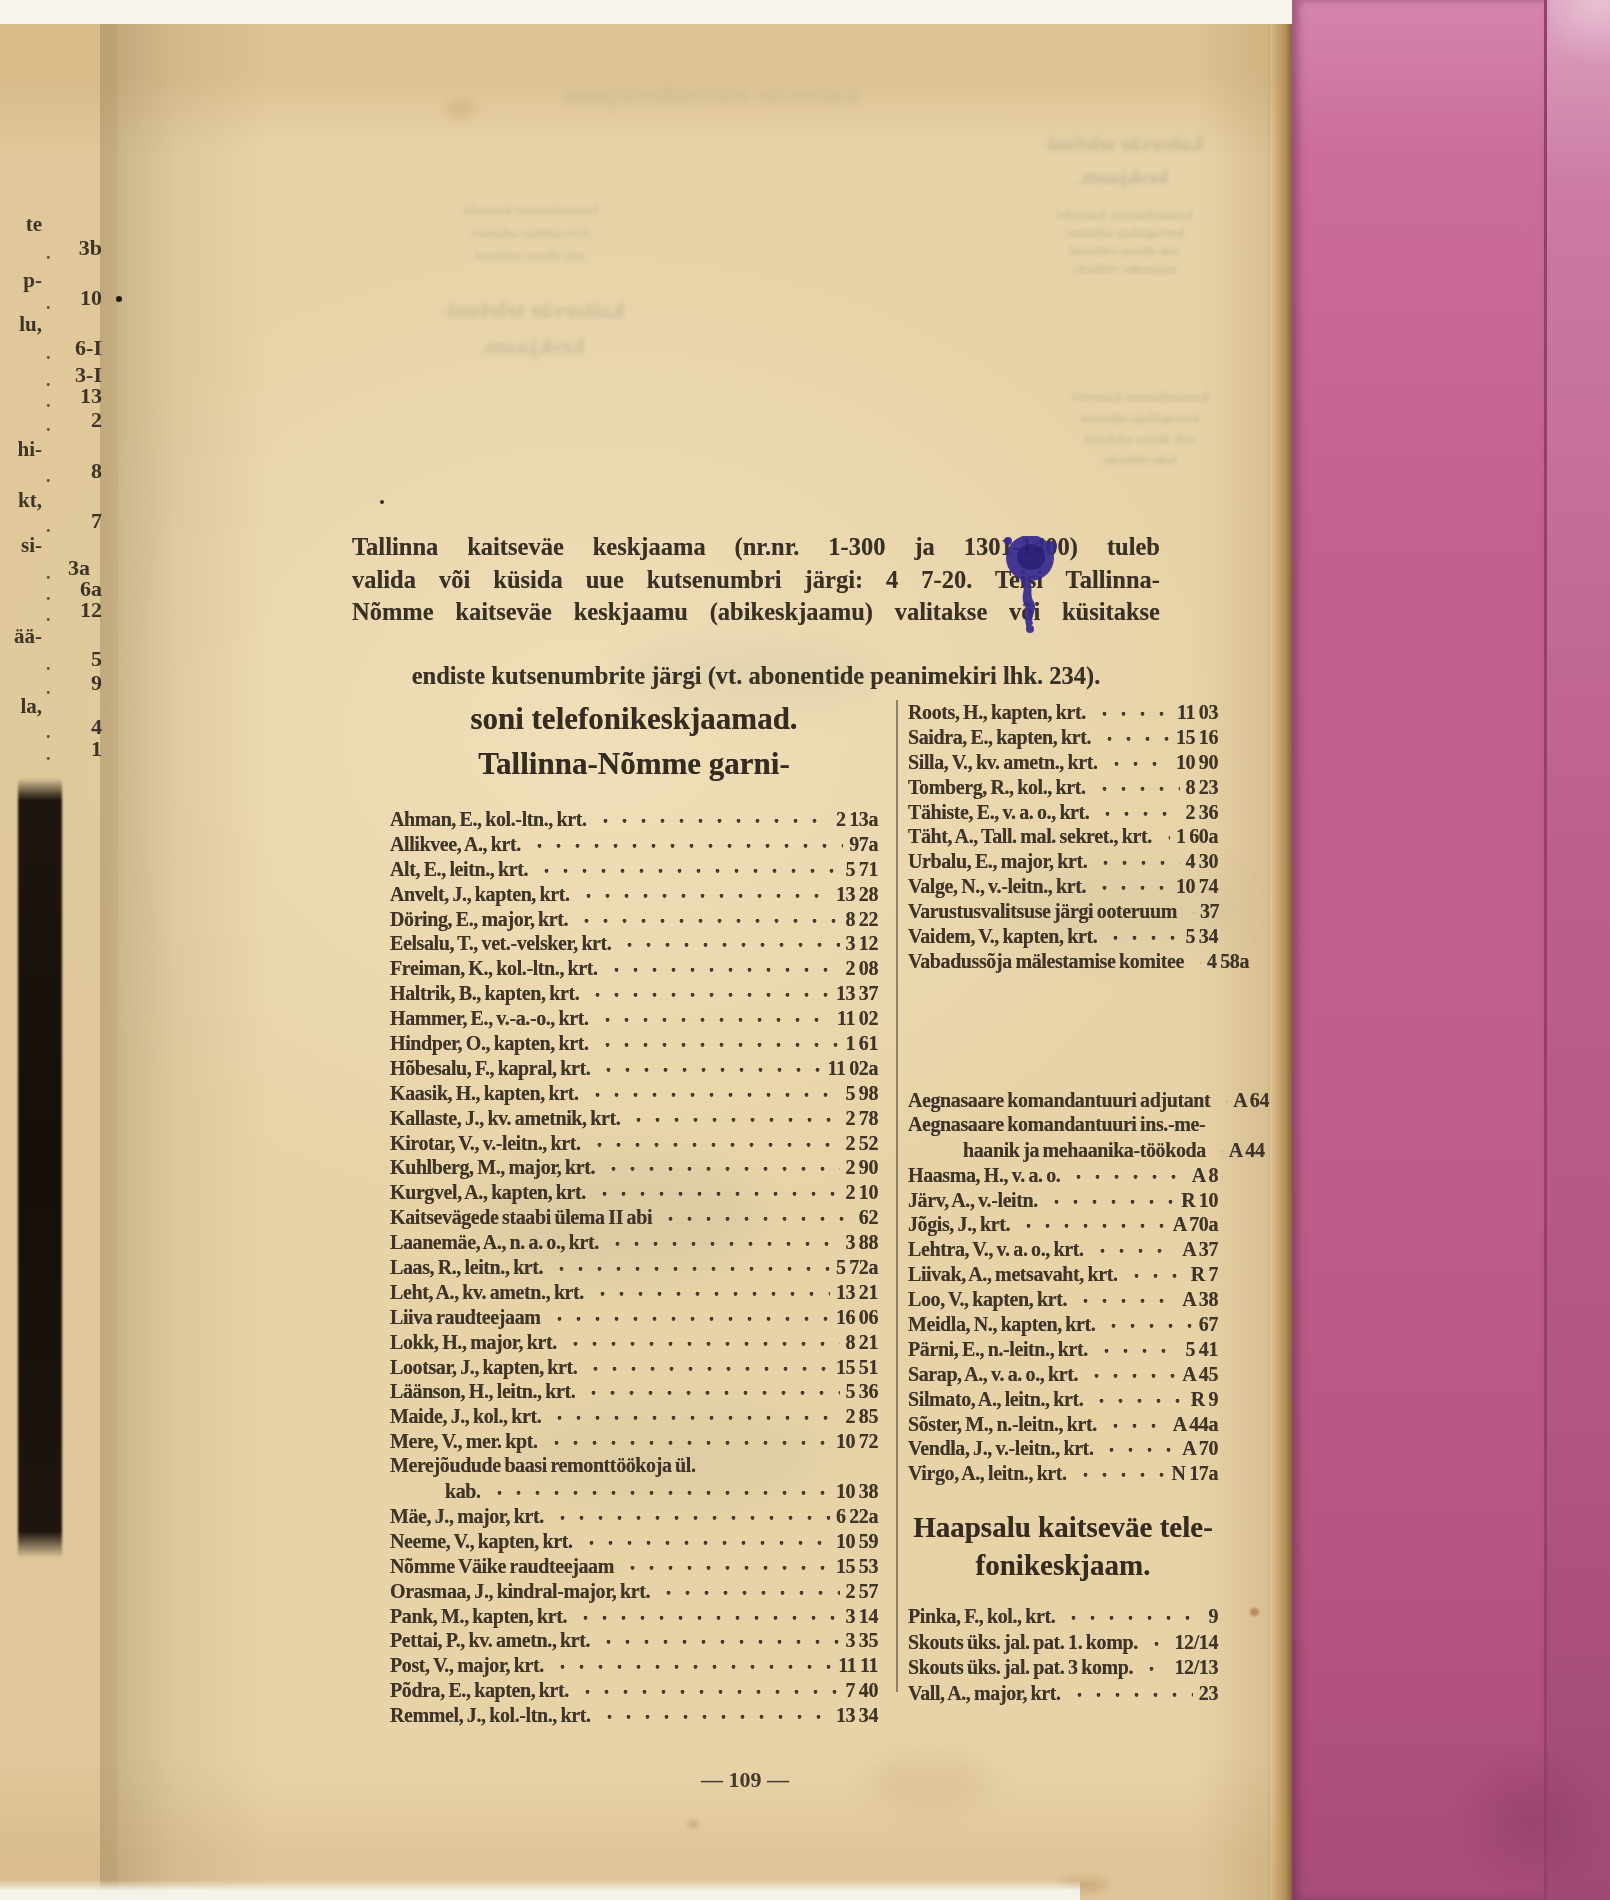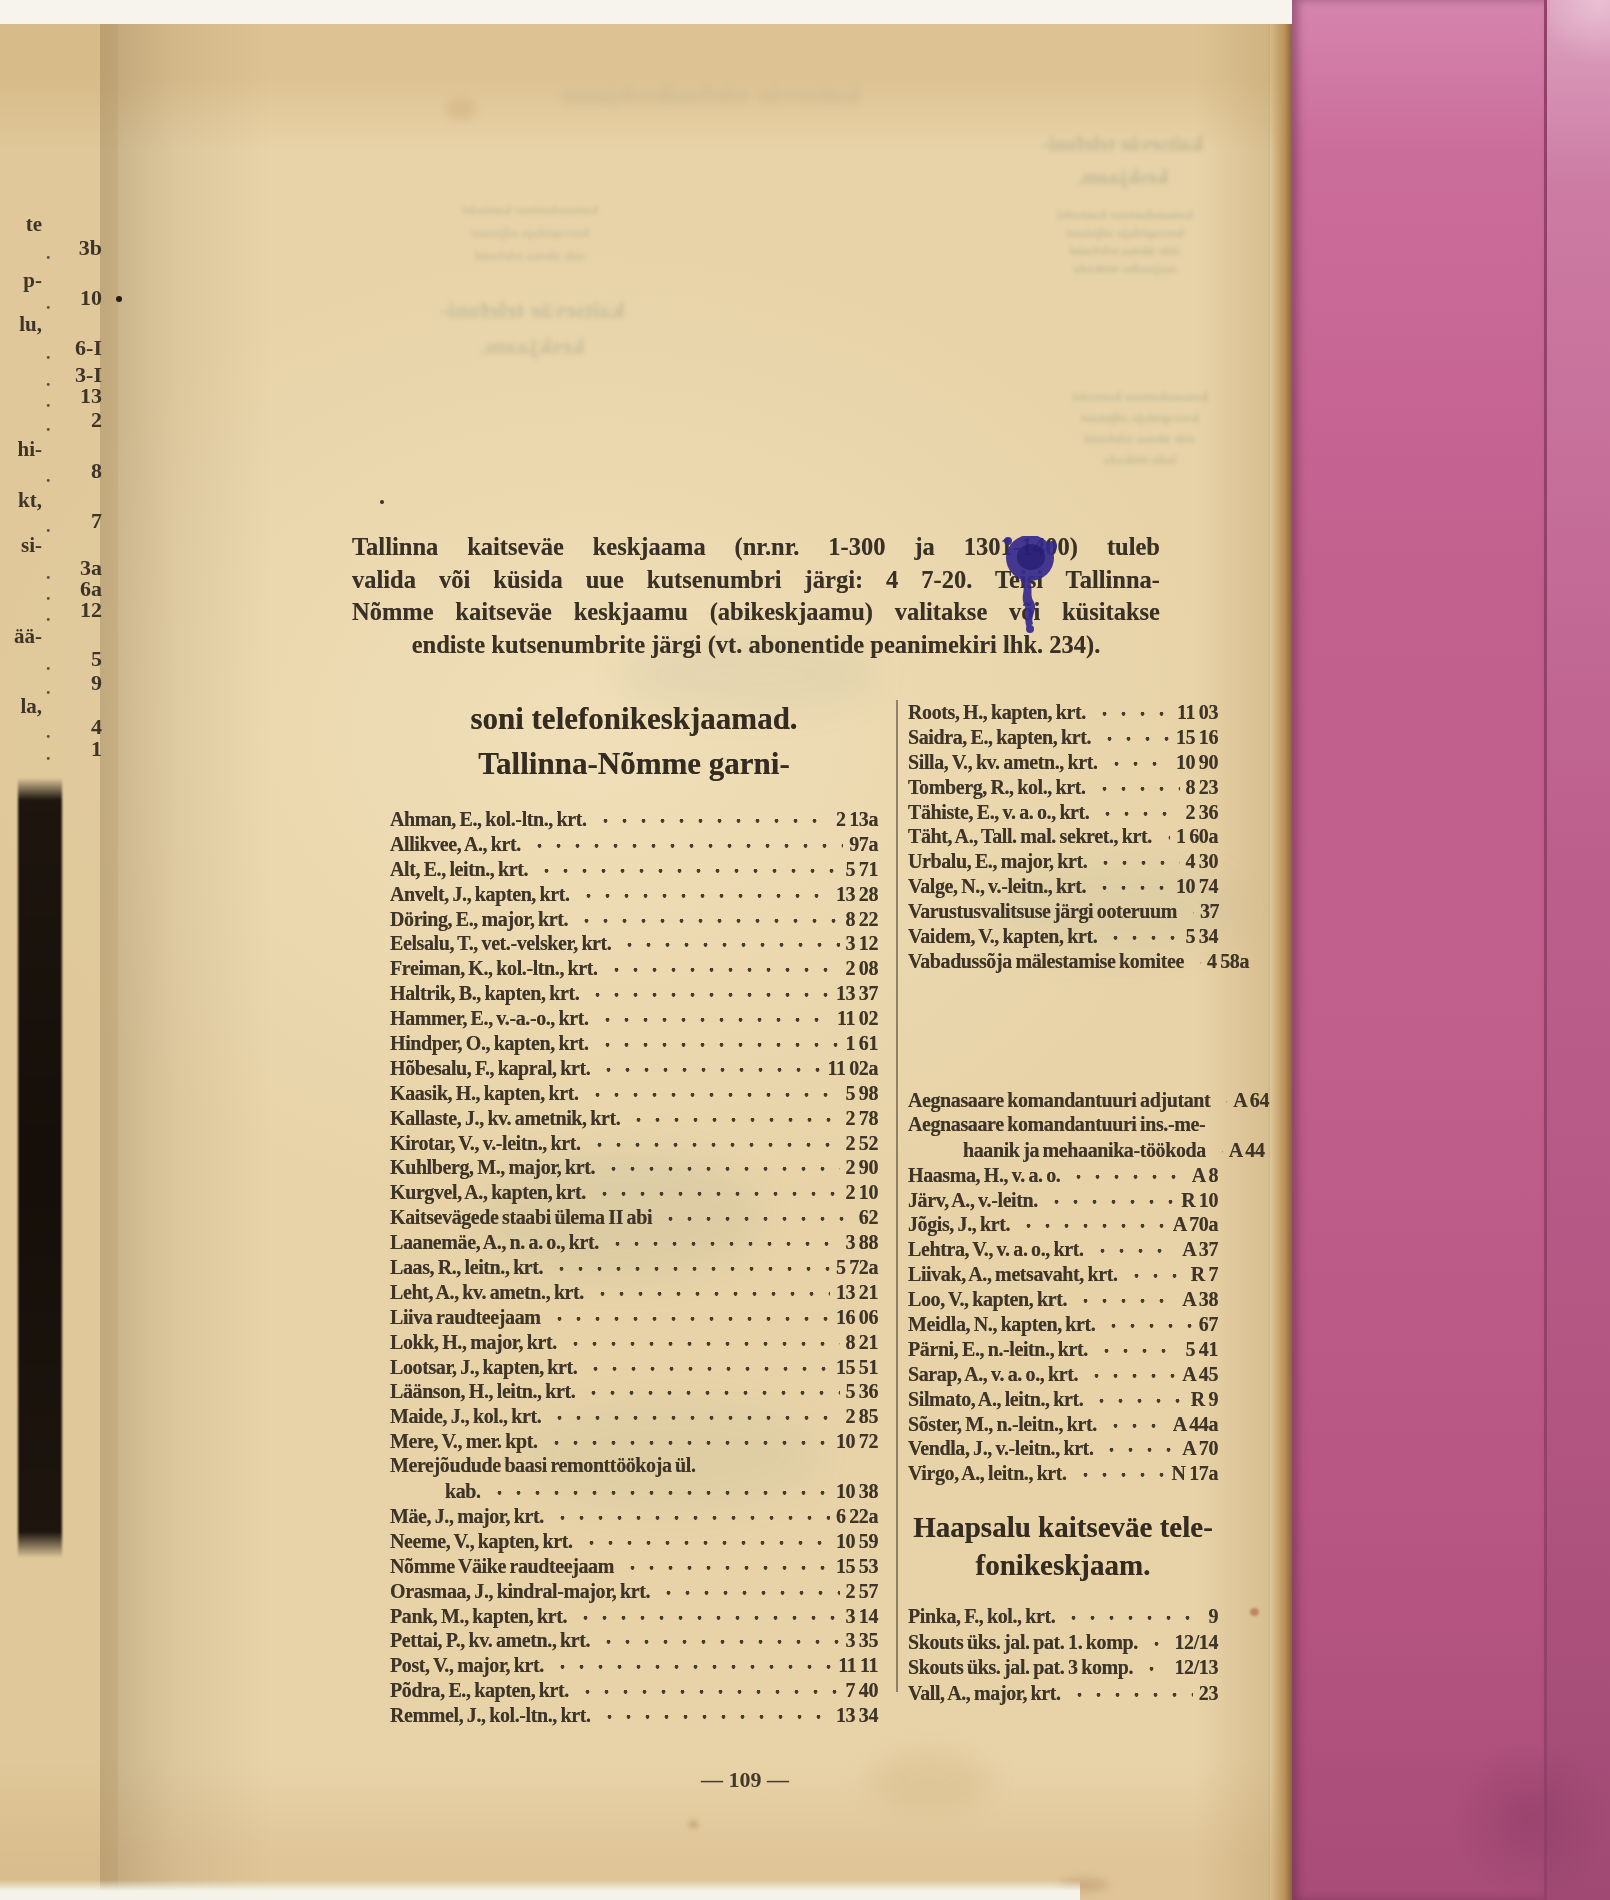--- a/index.html
+++ b/index.html
@@ -50,21 +50,21 @@
   .margin-frag span, .margin-num span, .margin-dots span{position:absolute;font-weight:bold;}
   .margin-frag span{left:0;width:42px;text-align:right;font-size:21px;}
   .margin-num span{left:56px;width:46px;text-align:right;font-size:22px;}
   .margin-dots span{left:46px;width:10px;font-size:18px;opacity:.8;}
   
   .title{position:absolute;left:408px;top:447px;font-size:38px;font-weight:bold;color:#332a21;
     letter-spacing:.5px;word-spacing:11px;white-space:nowrap;text-shadow:0 0 .5px rgba(51,42,33,.6);}
   .intro{position:absolute;left:352px;top:531px;width:808px;font-size:24.5px;font-weight:bold;
     line-height:32.6px;color:#3a3126;text-shadow:0 0 .4px rgba(58,49,38,.5);}
   .intro .jl{text-align:justify;text-align-last:justify;}
-  .intro .cl{text-align:center;}
+  .intro .cl{text-align:center;margin-top:31px;}
   .colhead{position:absolute;font-weight:bold;text-align:center;color:#342b21;
     text-shadow:0 0 .5px rgba(52,43,33,.6);}
   .colhead.left{left:390px;top:696px;width:488px;font-size:31px;line-height:45px;}
   .colhead.merek{left:908px;top:993px;width:310px;font-size:29px;line-height:38px;}
   .colhead.haap{left:908px;top:1508px;width:310px;font-size:29px;line-height:38px;}
   .divider{position:absolute;left:896px;top:700px;width:2px;height:992px;background:rgba(70,58,45,.55);}
   .col{position:absolute;}
   .col.lc{left:390px;top:806px;width:488px;}
   .col.rc{left:908px;top:699px;width:310px;}
   .col.mk{left:908px;top:1087px;width:310px;}
@@ -131,21 +131,21 @@
   <div class="margin-num">
 
   <span style="top: 235px;">3b</span>
       <span style="top: 285px;">10</span>
       <span style="top: 335px;">6-I</span>
       <span style="top: 362px;">3-I</span>
       <span style="top: 383px;">13</span>
       <span style="top: 407px;">2</span>
       <span style="top: 458px;">8</span>
       <span style="top: 508px;">7</span>
-      <span style="top: 555px;">3a</span>
+      <span style="top: 555px; text-align: center;">3a</span>
       <span style="top: 576px;">6a</span>
       <span style="top: 597px;">12</span>
       <span style="top: 646px;">5</span>
       <span style="top: 670px;">9</span>
       <span style="top: 714px;">4</span>
       <span style="top: 736px;">1</span>
     </div>
   <div class="margin-dots">
 
   <span style="top: 243px;">.</span>

